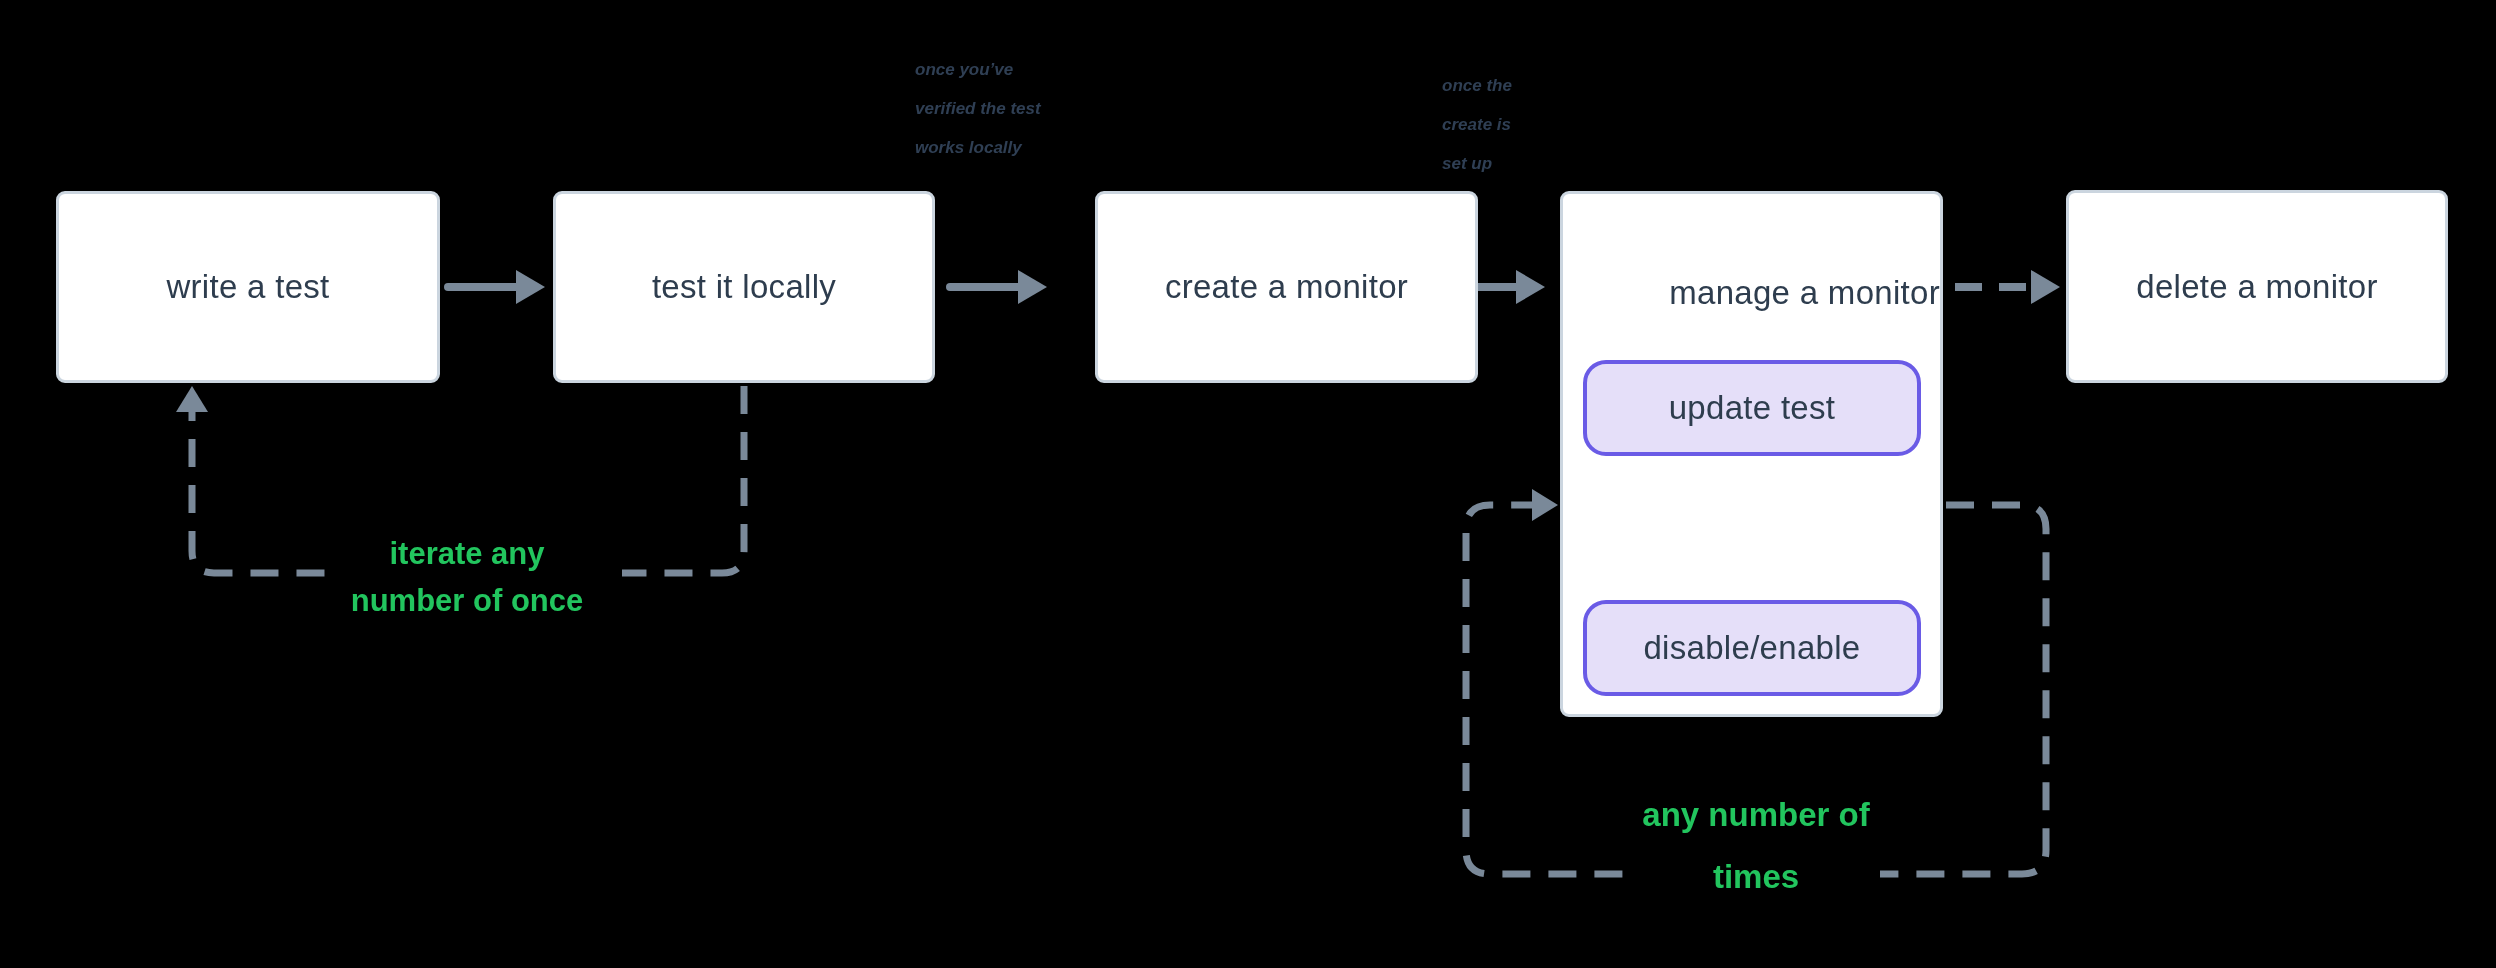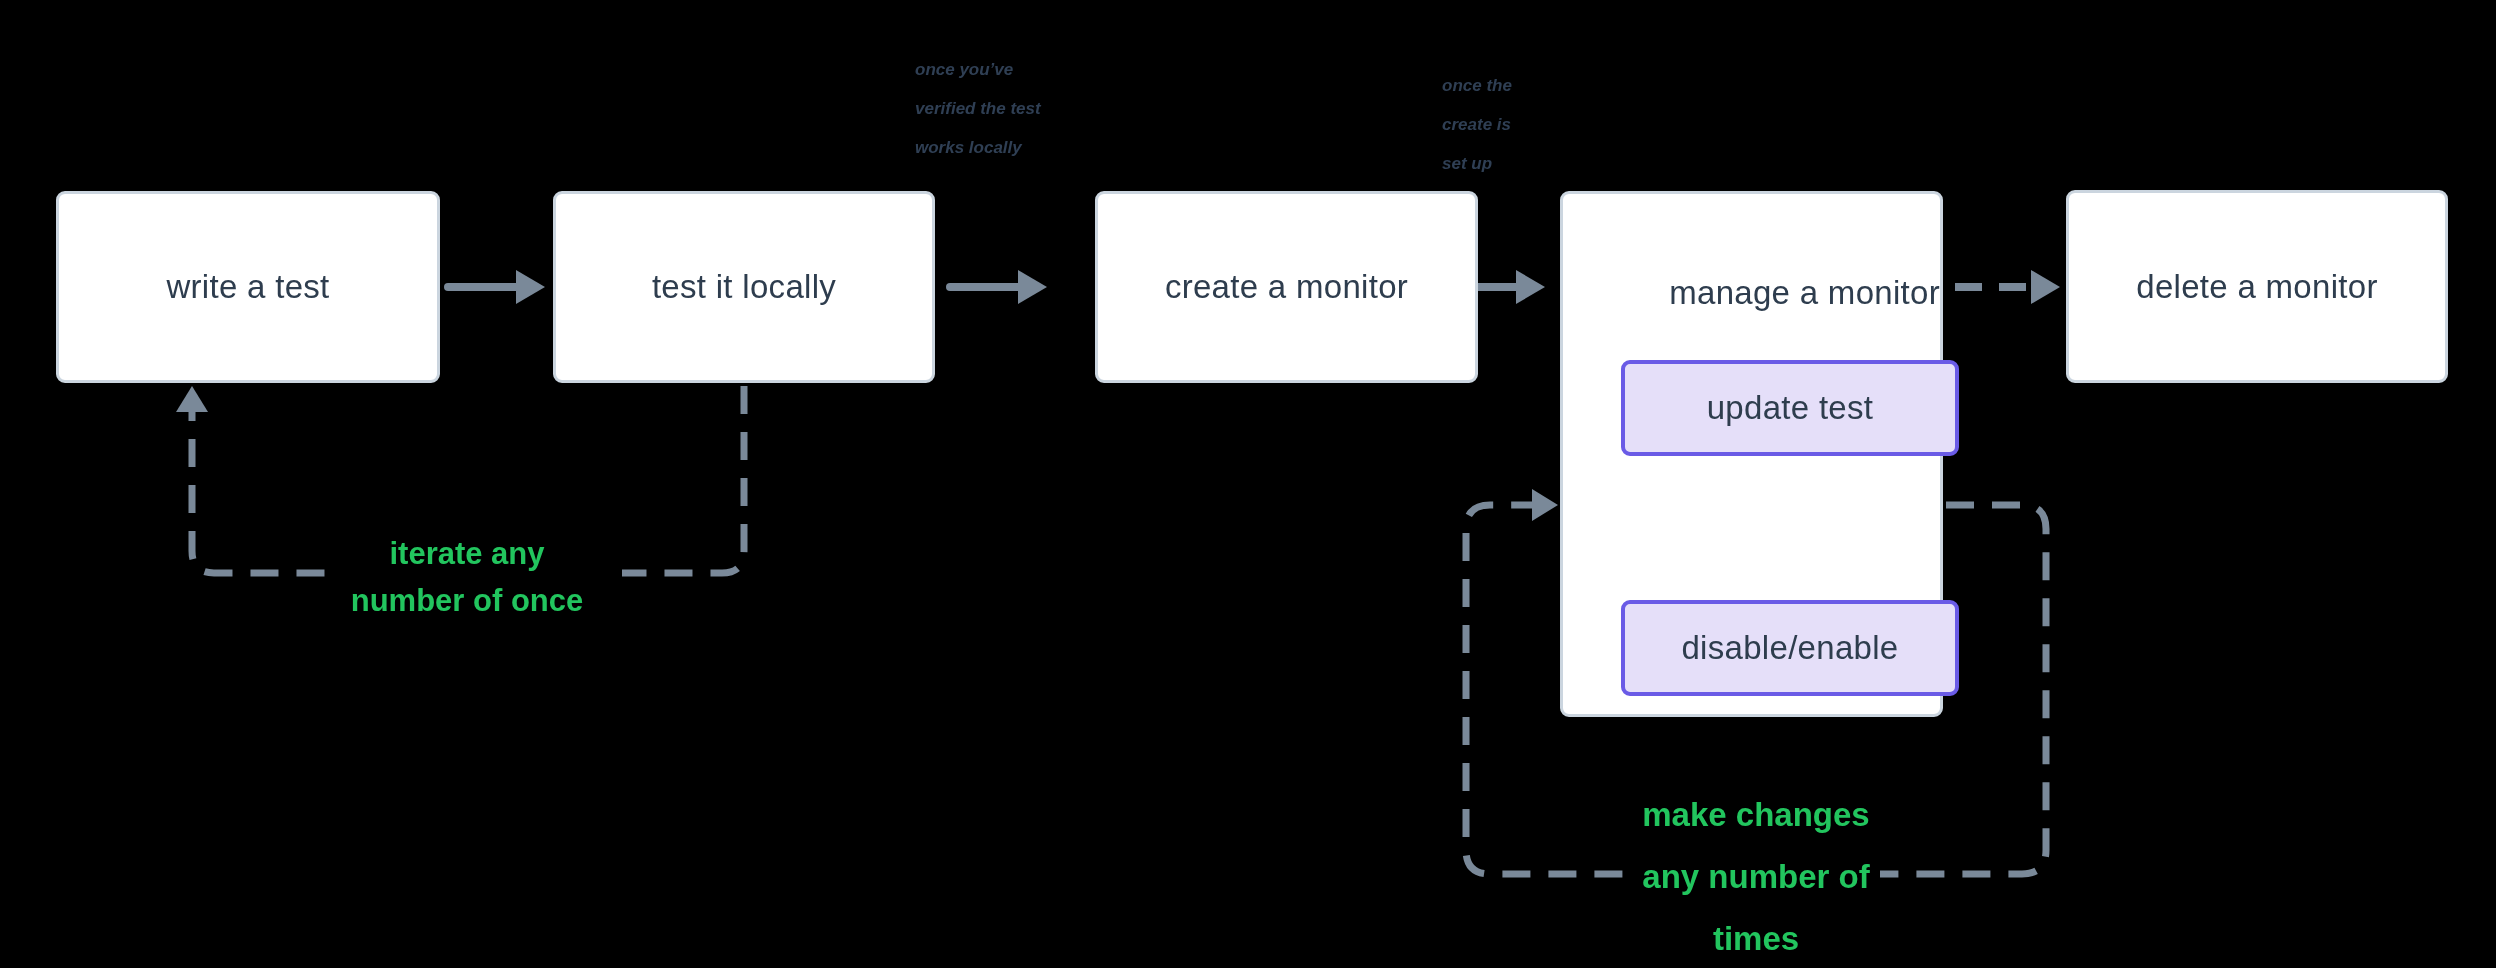--- a/index.html
+++ b/index.html
@@ -27,26 +27,25 @@
   .manage-title{
     position:absolute;left:0;top:70px;width:100%;height:58px;
     display:flex;align-items:center;justify-content:flex-end;
   }
   .subnode{
     position:absolute;
     box-sizing:border-box;
     left:20px;width:338px;height:96px;
     background:#e5dff9;
     border:4px solid #6a5be6;
-    border-radius:9px;
+    border-radius:23px;
     color:#2e3d4e;
     font-size:33px;font-weight:500;
     display:flex;align-items:center;justify-content:center;
     letter-spacing:0.3px;
-    margin-left:38px;
   }
   .ann{
     position:absolute;
     color:#2f3f54;
     font-size:17px;
     font-style:italic;
     font-weight:600;
     line-height:39px;
     white-space:nowrap;
   }
@@ -133,18 +132,17 @@
     <div>create is</div>
     <div>set up</div>
   </div>
 
   <div class="loop-label iterate" style="left:317px;top:530px;width:300px;">
     <div>iterate any</div>
     <div>number of once</div>
   </div>
 
   <div class="loop-label changes" style="left:1596px;top:784px;width:320px;">
-    <div>make changes</div>
     <div>any number of</div>
     <div>times</div>
   </div>
 
 </div>
 
 </body></html>

